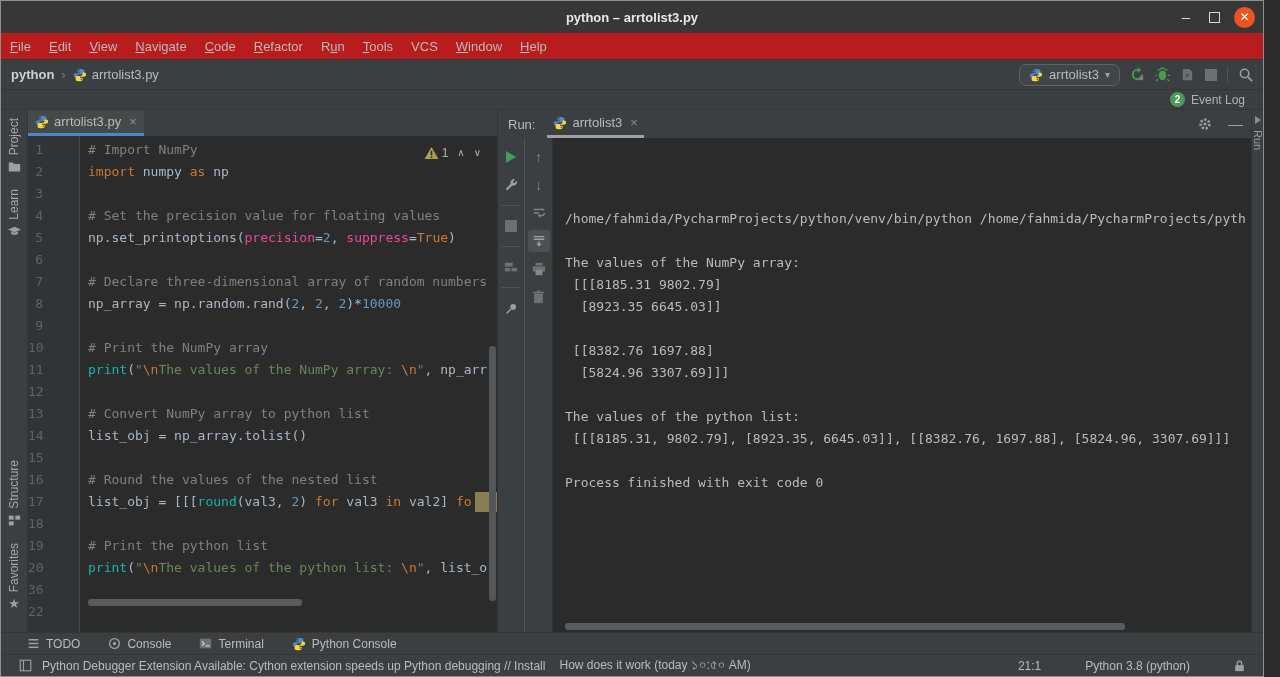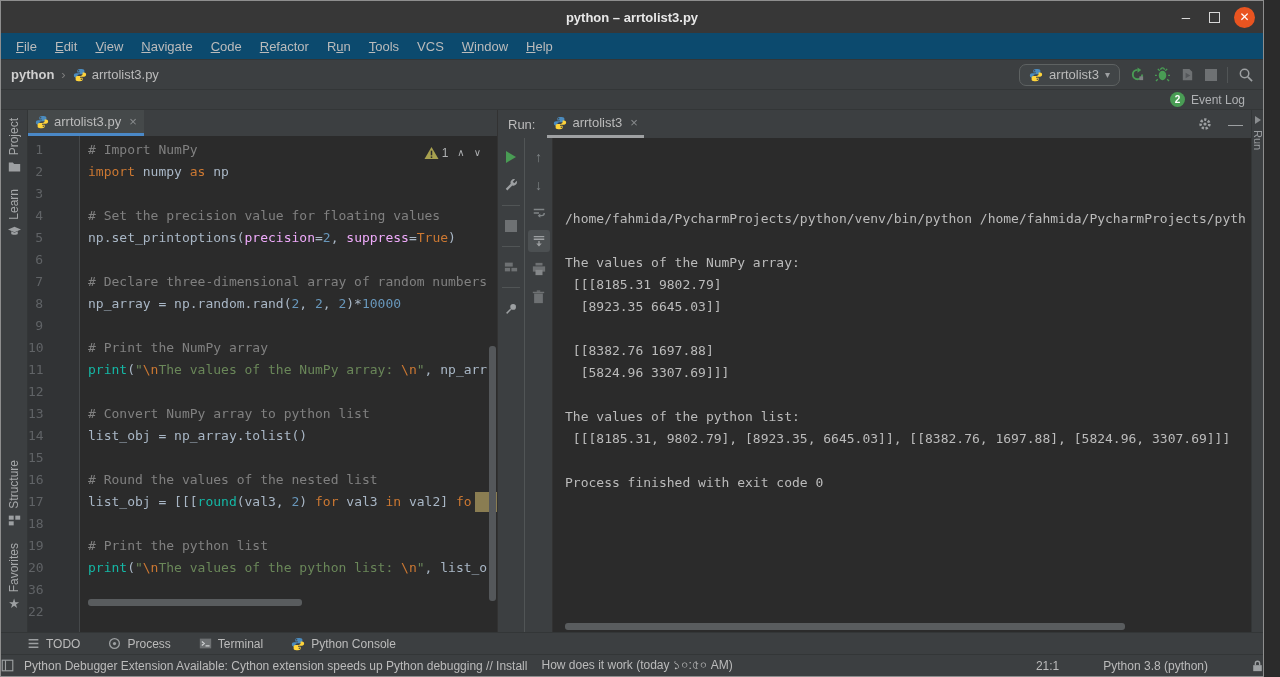--- a/index.html
+++ b/index.html
@@ -9,21 +9,21 @@
 
   
   .titlebar { height:32px; background:#373737; display:flex; align-items:center; justify-content:center; position:relative; flex:none; }
   .titlebar .title { font-weight:bold; font-size:13px; color:#E8E8E8; }
   .win-controls { position:absolute; right:8px; top:0; height:32px; display:flex; align-items:center; gap:14px; }
   .wc-min { color:#D8D8D8; font-size:15px; line-height:10px; width:18px; text-align:center; }
   .wc-max { width:11px; height:11px; border:1.5px solid #D8D8D8; }
   .wc-close { width:21px; height:21px; border-radius:50%; background:#E95420; color:#FFF; font-size:12px; display:flex; align-items:center; justify-content:center; font-weight:bold; }
 
   
-  .menubar { height:26px; background:#0c4a6e; display:flex; align-items:center; padding-left:6px; flex:none; }
+  .menubar { height:26px; background:#b91c1c; display:flex; align-items:center; flex:none; }
   .menu-item { padding:3px 9px; font-size:13px; color:#BBBBBB; cursor:default; }
   .menu-item u { text-decoration:underline; }
 
   
   .navbar { height:30px; background:#3C3F41; border-top:1px solid #333637; display:flex; align-items:center; padding:0 10px; flex:none; }
   .crumb-project { font-weight:bold; color:#CFCFCF; font-size:13px; }
   .crumb-sep { color:#7E7E7E; margin:0 7px; font-size:13px; }
   .crumb-file { color:#BBBBBB; font-size:13px; display:flex; align-items:center; gap:5px; }
   .nav-right { margin-left:auto; display:flex; align-items:center; gap:10px; }
   .run-combo { display:flex; align-items:center; gap:6px; border:1px solid #5E6262; border-radius:7px; padding:2px 9px; height:22px; background:#414547; font-size:13px; color:#BBBBBB; }
@@ -46,21 +46,21 @@
 
   
   .editor-pane { width:470px; display:flex; flex-direction:column; background:#2B2B2B; border-right:1px solid #323232; flex:none; }
   .tabbar { height:26px; background:#3C3F41; display:flex; flex:none; }
   .ed-tab { display:flex; align-items:center; gap:5px; padding:0 7px; background:#45494A; border-bottom:3px solid #4A88C7; font-size:13px; color:#BBBBBB; }
   .tab-close { color:#8A8D8F; font-size:13px; margin-left:3px; }
   .editor { position:relative; flex:1; display:flex; overflow:hidden; font-family:"DejaVu Sans Mono","Liberation Mono",monospace; font-size:13px; line-height:22px; }
   .gutter { width:52px; background:#313335; border-right:1px solid #45484A; color:#606366; text-align:right; padding:3px 36px 0 0; flex:none; }
   .code { flex:1; padding:3px 0 0 8px; color:#A9B7C6; white-space:pre; overflow:hidden; }
   .cl { height:22px; }
-  .cm{color:#808080} .kw{color:#CC7832} .num{color:#6897BB} .str{color:#6A8759} .esc{color:#CC7832} .bi{color:#14b8a6} .par{color:#f0abfc} .pl{color:#A9B7C6}
+  .cm{color:#808080} .kw{color:#CC7832} .num{color:#6897BB} .str{color:#6A8759} .esc{color:#CC7832} .bi{color:#14b8a6} .par{color:#ec4899} .pl{color:#A9B7C6}
   .warn-widget { position:absolute; top:6px; right:16px; display:flex; align-items:center; gap:9px; font-family:"Liberation Sans",sans-serif; font-size:12px; color:#AFB1B3; }
   .ed-vscroll { position:absolute; right:1px; top:210px; width:7px; height:255px; background:#54575A; border-radius:3px; }
   .ed-mark { position:absolute; right:0; top:356px; width:22px; height:20px; background:#8A7D52; }
   .ed-hscroll { position:absolute; left:60px; bottom:26px; width:214px; height:7px; background:#595C5E; border-radius:3px; }
 
   
   .run-pane { flex:1; display:flex; flex-direction:column; min-width:0; }
   .run-header { height:28px; background:#3C3F41; display:flex; align-items:center; padding:0 8px 0 10px; font-size:13px; color:#BBBBBB; flex:none; }
   .run-label { margin-right:12px; }
   .run-tab { display:flex; align-items:center; gap:5px; height:28px; padding:0 6px; border-bottom:3px solid #9FA1A3; }
@@ -77,21 +77,21 @@
   .cons-hscroll { position:absolute; left:12px; bottom:2px; width:560px; height:7px; background:#595C5E; border-radius:3px; }
 
   
   .right-stripe { width:12px; background:#3C3F41; border-left:1px solid #333637; display:flex; flex-direction:column; align-items:center; padding-top:6px; flex:none; }
   .rs-arrow { width:0; height:0; border-left:6px solid #8A8D8F; border-top:4px solid transparent; border-bottom:4px solid transparent; margin-bottom:6px; }
   .rs-label { writing-mode:vertical-rl; font-size:11px; color:#9A9DA0; }
 
   
   .bottom-bar { height:22px; background:#3C3F41; border-top:1px solid #333637; display:flex; align-items:center; padding-left:26px; gap:28px; font-size:12px; color:#BBBBBB; flex:none; }
   .bb-item { display:flex; align-items:center; gap:6px; }
-  .status-bar { height:22px; background:#3C3F41; border-top:1px solid #333637; display:flex; align-items:center; padding:0 0; font-size:12px; color:#BBBBBB; flex:none; }
+  .status-bar { height:22px; background:#3C3F41; border-top:1px solid #333637; display:flex; align-items:center; padding:0 18px; font-size:12px; color:#BBBBBB; flex:none; }
   .sb-msg { margin-left:10px; }
   .sb-link { margin-left:14px; }
   .sb-right { margin-left:auto; display:flex; align-items:center; gap:44px; }
   .sb-lock { display:flex; align-items:center; }
 
   
   .ic { display:inline-flex; align-items:center; justify-content:center; line-height:0; }
   .play-tri { width:0; height:0; border-left:10px solid #499C54; border-top:6px solid transparent; border-bottom:6px solid transparent; }
   .star-glyph { color:#9DA0A2; font-size:13px; line-height:13px; }
   .chev { font-size:10px; color:#AFB1B3; }
@@ -423,21 +423,21 @@
         </span>
         <span>TODO</span>
       </div>
       <div class="bb-item">
         <span class="ic">
           <svg width="13" height="13" viewBox="0 0 16 16">
             <circle cx="8" cy="8" r="6" fill="none" stroke="#9DA0A2" stroke-width="1.6"></circle>
             <circle cx="8" cy="8" r="2" fill="#9DA0A2"></circle>
           </svg>
         </span>
-        <span>Process</span>
+        <span>Console</span>
       </div>
       <div class="bb-item">
         <span class="ic">
           <svg width="13" height="13" viewBox="0 0 16 16">
             <rect x="1" y="2" width="14" height="12" fill="#6E7173"></rect>
             <path d="M3.5 5.5 6.5 8 3.5 10.5M8 11h5" stroke="#D0D2D4" stroke-width="1.4" fill="none"></path>
           </svg>
         </span>
         <span>Terminal</span>
       </div>

